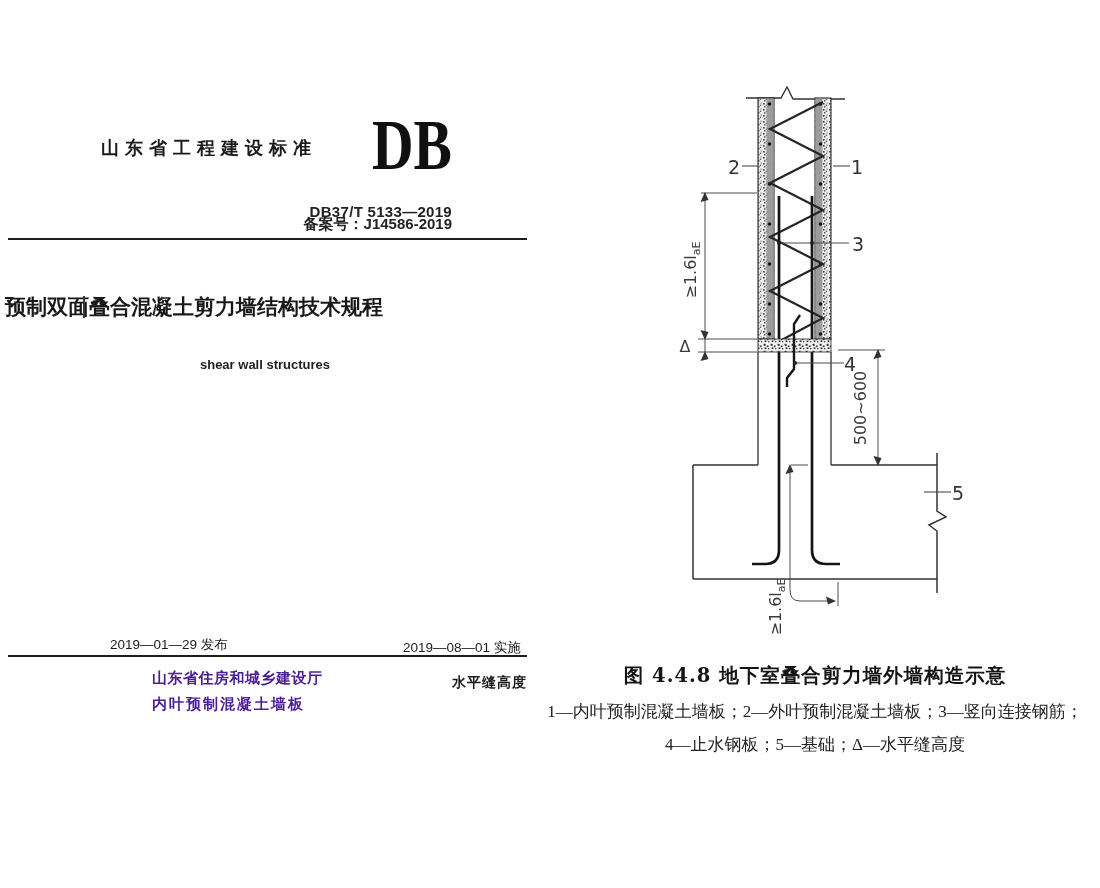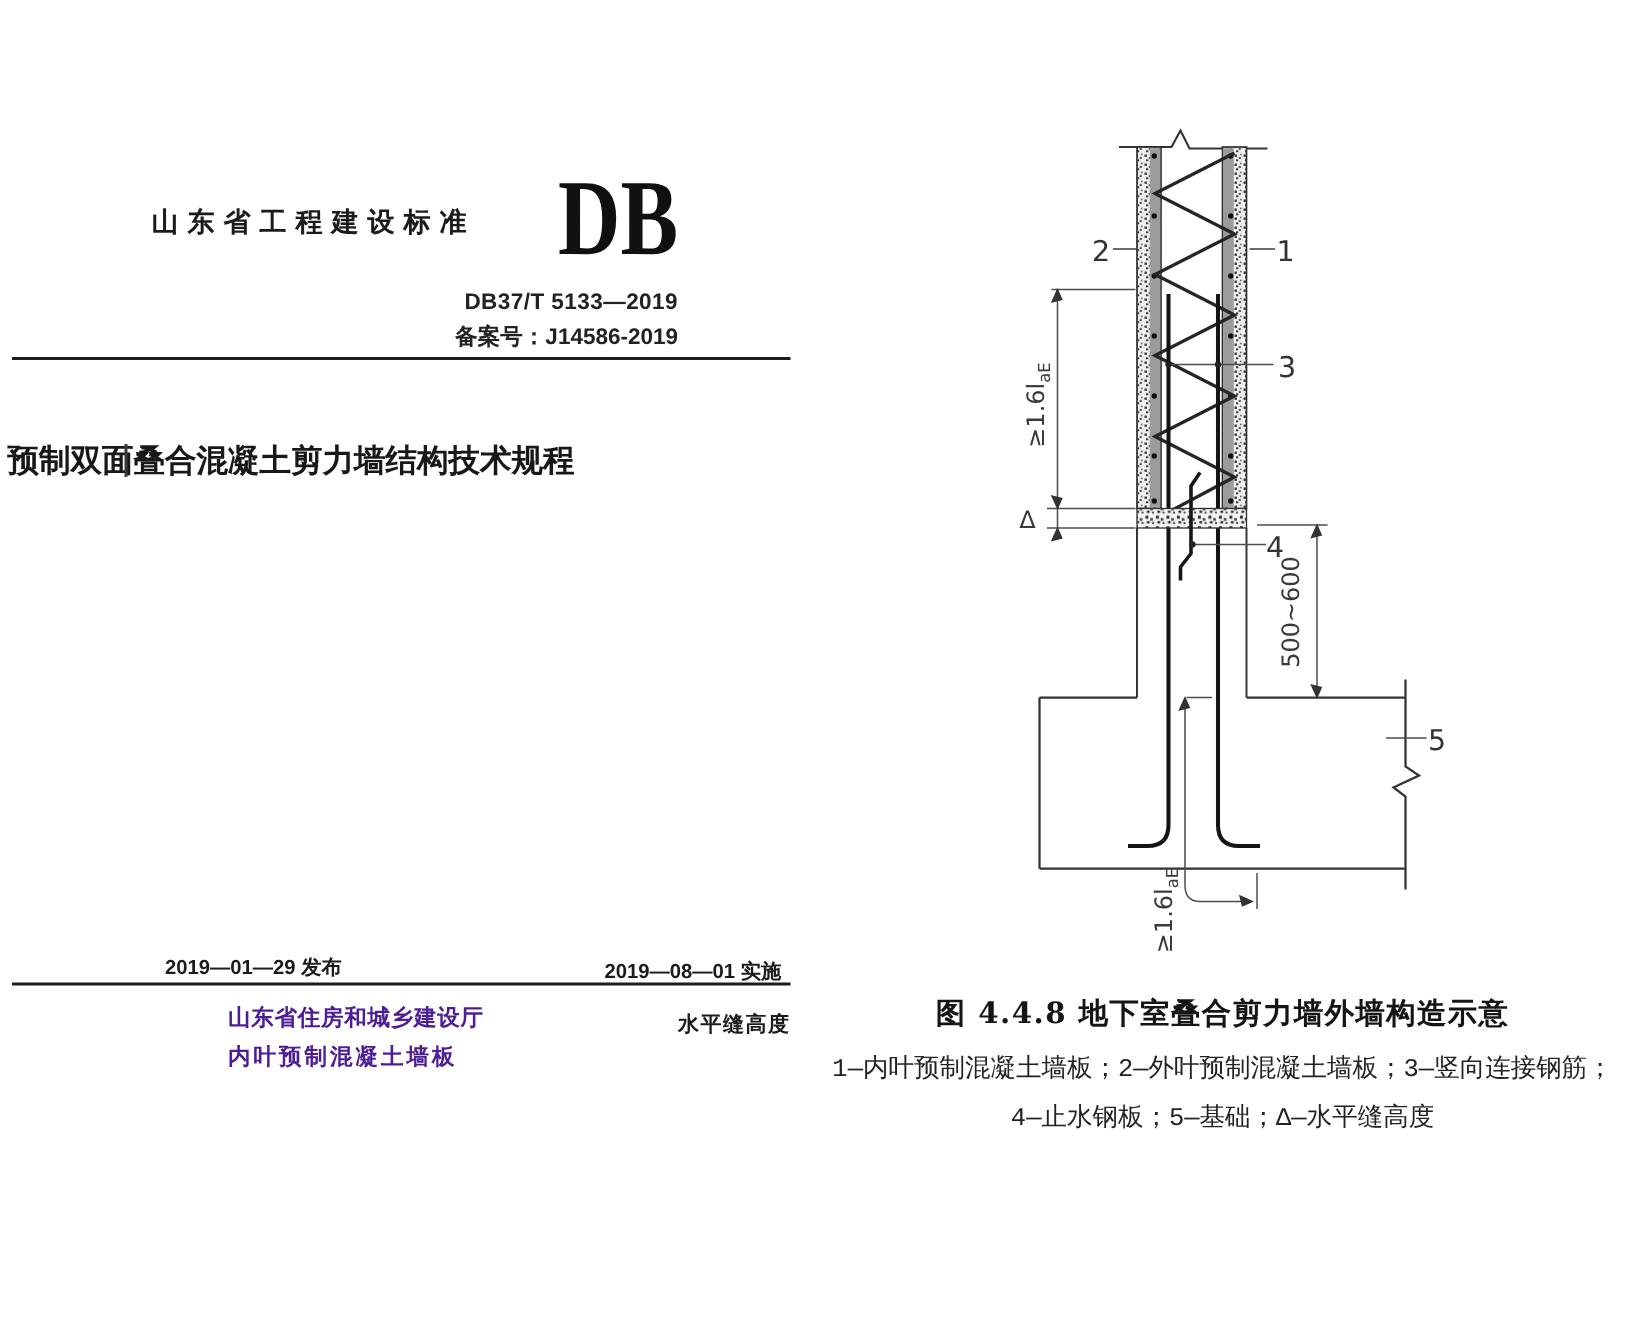--- a/index.html
+++ b/index.html
@@ -5,63 +5,64 @@
   html,body{margin:0;padding:0;background:#ffffff;}
   .page{position:relative;width:1100px;height:888px;background:#fff;overflow:hidden;
         font-family:"Liberation Sans",sans-serif;color:#1a1a1a;}
   .abs{position:absolute;white-space:nowrap;}
 
   
   .cover{position:absolute;left:0;top:0;width:560px;height:888px;}
   .hdr{left:101px;top:136px;font-weight:bold;font-size:18px;letter-spacing:6px;color:#1b1b1b;}
   .db{right:108px;top:109px;font-family:"Liberation Serif",serif;font-weight:bold;font-size:72px;
       line-height:1;color:#101010;transform:scaleX(.8);transform-origin:100% 0;}
-  .stdno{right:108px;top:193px;font-weight:bold;font-size:15px;letter-spacing:.3px;color:#222;}
+  .stdno{right:108px;top:203px;font-weight:bold;font-size:15px;letter-spacing:.3px;color:#222;}
   .recno{right:108px;top:215px;font-weight:bold;font-size:15px;color:#222;}
   .rule{left:8px;width:519px;height:2px;background:#1d1d1d;position:absolute;}
   .rule1{top:238px;}
   .rule2{top:655px;}
   .title{left:5px;top:293px;width:530px;text-align:left;font-weight:bold;font-size:21px;color:#181818;}
   .artifact{left:83px;top:296px;width:2px;height:22px;background:#3a3a3a;position:absolute;}
   .en{left:0;width:530px;text-align:center;font-weight:bold;font-size:13px;color:#1e1e1e;}
   .en1{top:330px;}
   .en2{top:357px;}
-  .date{font-weight:bold;font-size:13.5px;color:#1c1c1c;}
+  .date{font-weight:normal;font-size:13.5px;color:#1c1c1c;}
   .issue{left:110px;top:636px;}
   .impl{left:403px;top:639px;}
   .pub{font-weight:bold;font-size:15px;color:#4c1d95;}
   .pub1{left:152px;top:669px;letter-spacing:.5px;}
   .pub2{left:152px;top:695px;letter-spacing:2px;}
   .joint{left:452px;top:674px;font-weight:bold;font-size:14px;letter-spacing:1px;color:#1c1c1c;}
 
   
   svg{position:absolute;left:0;top:0;}
   .lbl{font-family:"DejaVu Sans",sans-serif;font-size:19px;fill:#333;}
   .dimtext{font-family:"DejaVu Sans",sans-serif;font-size:16px;fill:#3a3a3a;}
   .sub{font-size:11px;}
   .caption{left:565px;top:662px;width:500px;text-align:center;font-family:"DejaVu Serif",serif;
            font-weight:bold;font-size:19.5px;color:#151515;letter-spacing:1px;}
-  .legend{left:545px;width:540px;text-align:center;font-family:Liberation Mono, monospace;
+  .legend{left:545px;width:540px;text-align:center;font-family:Liberation Serif, serif;
           font-size:17px;color:#222;}
   .l1{top:700px;}
   .l2{top:733px;}
 </style>
 </head>
 <body>
 
 <div class="page">
 
   <section class="cover">
     <div class="abs hdr">山东省工程建设标准</div>
     <div class="abs db">DB</div>
     <div class="abs stdno">DB37/T 5133—2019</div>
     <div class="abs recno">备案号：J14586-2019</div>
     <div class="rule rule1"></div>
     <div class="abs title">预制双面叠合混凝土剪力墙结构技术规程</div>
     <div class="artifact"></div>
+    <div class="abs en en2">shear wall structures</div>
     <div class="abs date issue">2019—01—29 发布</div>
     <div class="abs date impl">2019—08—01 实施</div>
     <div class="rule rule2"></div>
     <div class="abs pub pub1">山东省住房和城乡建设厅</div>
     <div class="abs pub pub2">内叶预制混凝土墙板</div>
     <div class="abs joint">水平缝高度</div>
   </section>
 
   <section>
     <svg width="1100" height="888" viewBox="0 0 1100 888">

